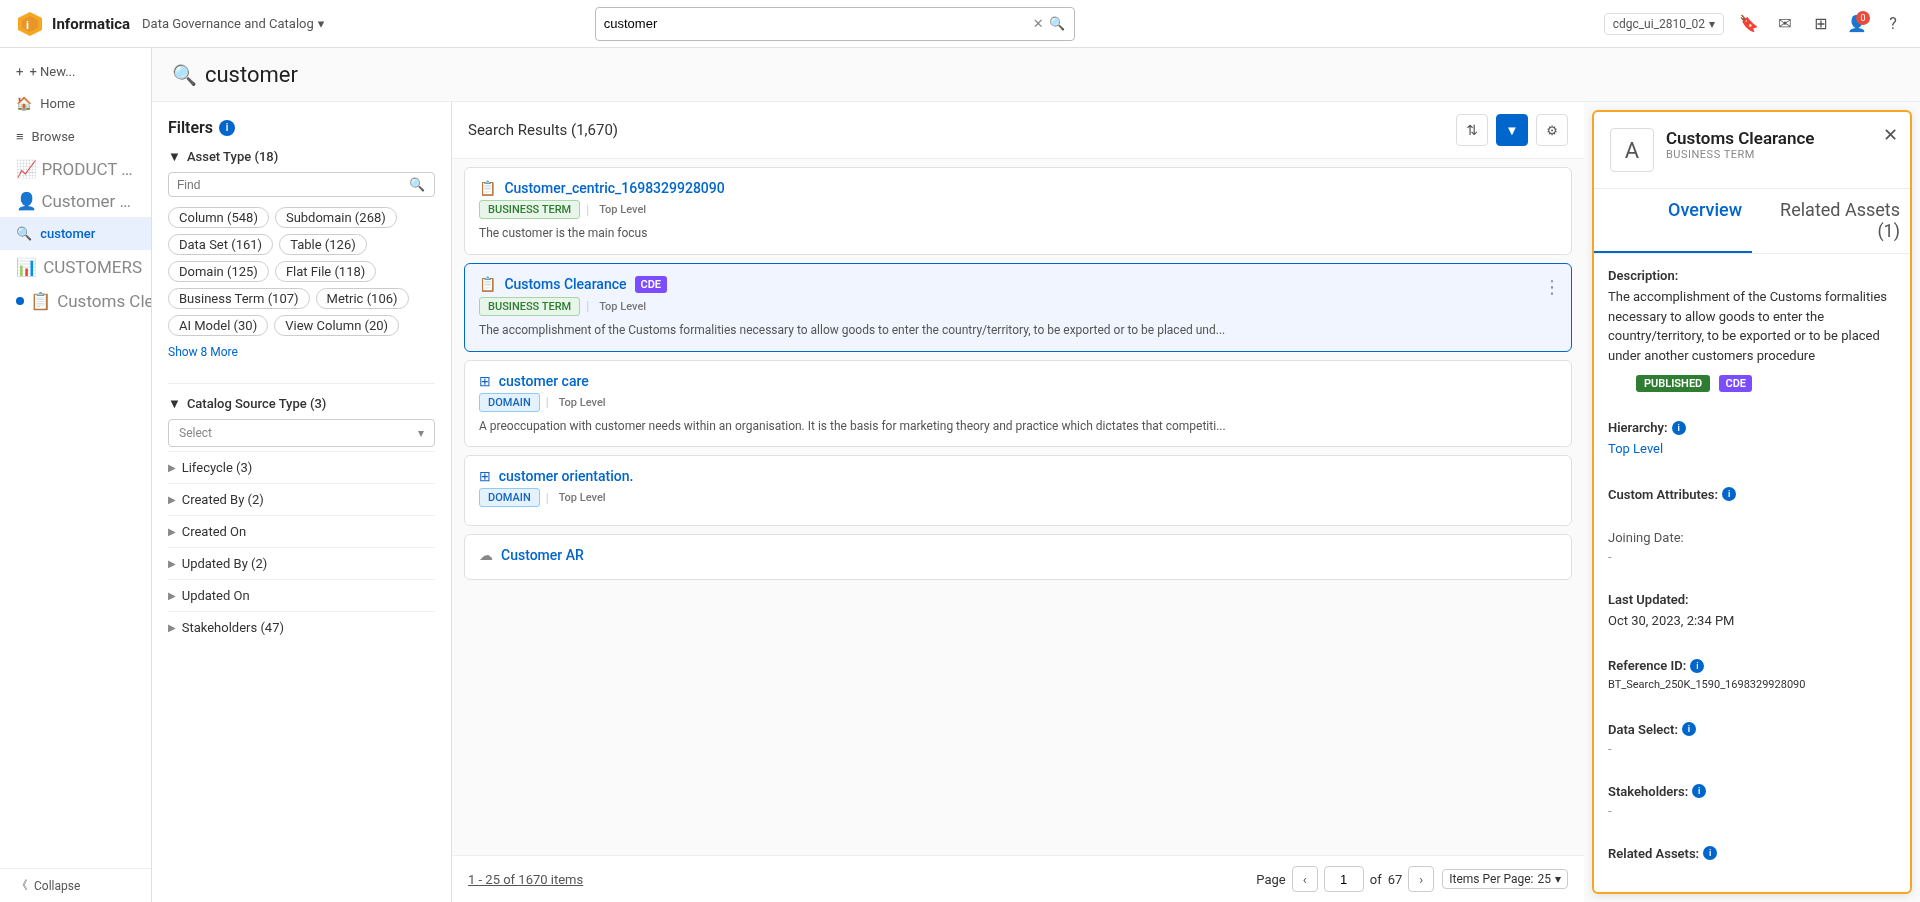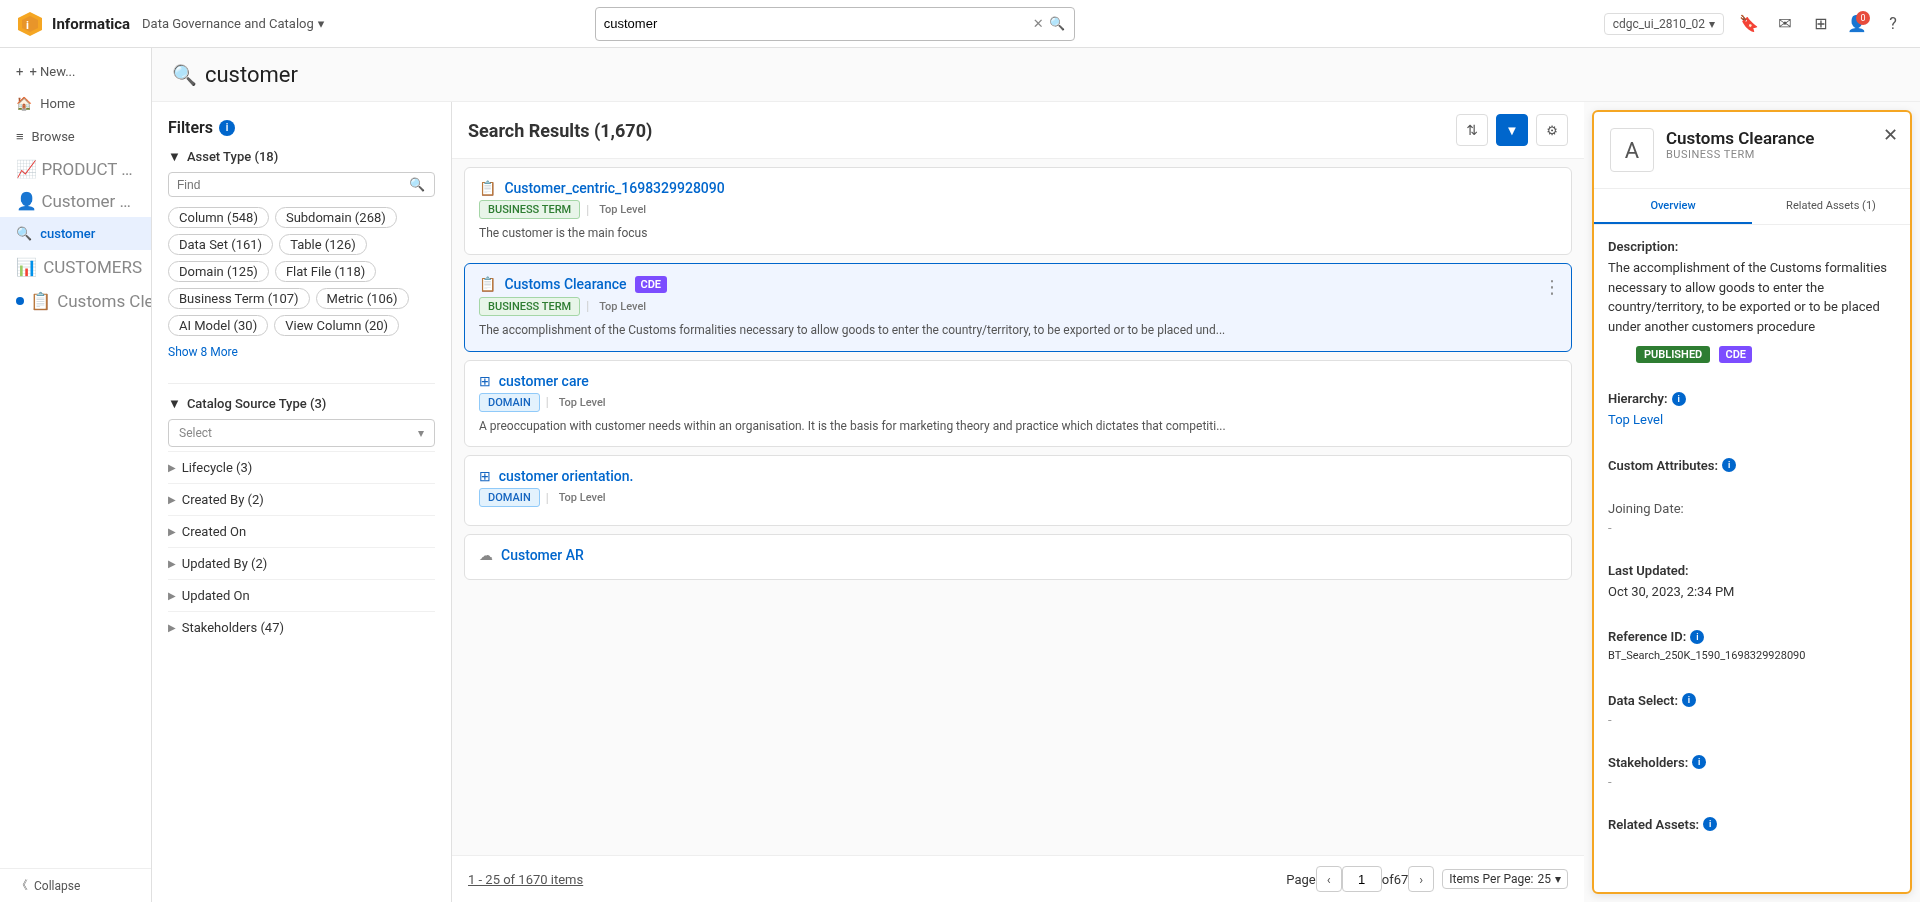--- a/index.html
+++ b/index.html
@@ -53,21 +53,21 @@
     .show-more-link { color: #0066cc; font-size: 12px; cursor: pointer; margin-bottom: 12px; display: inline-block; }
     .filter-section-divider { border: none; border-top: 1px solid #eee; margin: 12px 0; }
     .filter-select-row { display: flex; align-items: center; border: 1px solid #ccc; border-radius: 4px; padding: 6px 10px; cursor: pointer; background: #fff; }
     .filter-select-text { flex: 1; color: #888; font-size: 12px; }
     .filter-collapsible { display: flex; align-items: center; gap: 6px; cursor: pointer; padding: 8px 0; border-top: 1px solid #f0f0f0; font-size: 13px; color: #333; }
     .chevron-right { font-size: 10px; color: #888; }
 
     
     .results-panel { flex: 1; display: flex; flex-direction: column; overflow: hidden; }
     .results-header { display: flex; align-items: center; padding: 12px 16px; border-bottom: 1px solid #eee; background: #fff; gap: 8px; }
-    .results-title { font-size: 18px; font-weight: 700; flex: 1; }
+    .results-title { font-size: 15px; font-weight: 400; flex: 1; }
     .results-action-btn { width: 32px; height: 32px; border: 1px solid #ddd; border-radius: 4px; display: flex; align-items: center; justify-content: center; cursor: pointer; background: #fff; color: #555; }
     .results-action-btn.active { background: #0066cc; color: #fff; border-color: #0066cc; }
     .results-list { flex: 1; overflow-y: auto; padding: 8px 12px; display: flex; flex-direction: column; gap: 8px; }
     .result-card { background: #fff; border: 1px solid #e0e0e0; border-radius: 6px; padding: 12px 14px; cursor: pointer; position: relative; }
     .result-card.selected { border-color: #0066cc; background: #f0f5ff; }
     .result-card-header { display: flex; align-items: center; gap: 8px; margin-bottom: 4px; }
     .result-card-icon { color: #888; font-size: 14px; }
     .result-card-title { color: #0066cc; font-size: 14px; font-weight: 500; text-decoration: none; }
     .result-card-badges { display: flex; align-items: center; gap: 6px; margin-bottom: 6px; flex-wrap: wrap; }
     .badge { padding: 2px 8px; border-radius: 3px; font-size: 11px; font-weight: 500; }
@@ -75,37 +75,37 @@
     .badge-domain { background: #e3f2fd; color: #1565c0; border: 1px solid #90caf9; }
     .badge-level { background: transparent; color: #777; border: none; font-size: 11px; padding: 2px 4px; }
     .badge-cde { background: #7c4dff; color: #fff; border-radius: 3px; padding: 2px 6px; font-size: 11px; font-weight: 600; }
     .badge-separator { color: #ccc; font-size: 12px; }
     .result-card-desc { font-size: 12px; color: #555; line-height: 1.4; white-space: nowrap; overflow: hidden; text-overflow: ellipsis; }
     .result-card-menu { position: absolute; right: 10px; top: 12px; cursor: pointer; color: #888; font-size: 18px; }
 
     
     .pagination { display: flex; align-items: center; padding: 10px 16px; border-top: 1px solid #eee; background: #fff; gap: 8px; font-size: 13px; }
     .pagination-info { color: #555; flex: 1; text-decoration: underline; }
-    .pagination-controls { display: flex; align-items: center; }
+    .pagination-controls { display: flex; align-items: center; gap: 6px; }
     .page-btn { width: 26px; height: 26px; border: 1px solid #ccc; border-radius: 4px; display: flex; align-items: center; justify-content: center; cursor: pointer; background: #fff; color: #555; }
     .page-input { width: 40px; height: 26px; border: 1px solid #ccc; border-radius: 4px; text-align: center; font-size: 13px; outline: none; }
     .per-page-select { display: flex; align-items: center; border: 1px solid #ccc; border-radius: 4px; padding: 2px 6px; gap: 4px; cursor: pointer; font-size: 12px; }
 
     
     .detail-panel {
       width: 320px; background: #fff; border: 2.5px solid #f5a623; border-radius: 6px;
       overflow: hidden; display: flex; flex-direction: column; margin: 8px; box-shadow: 0 2px 8px rgba(0,0,0,0.1);
     }
     .detail-header { padding: 16px; border-bottom: 1px solid #eee; position: relative; display: flex; align-items: flex-start; gap: 12px; }
     .detail-header-icon { width: 44px; height: 44px; border: 1px solid #ddd; border-radius: 4px; display: flex; align-items: center; justify-content: center; font-size: 22px; color: #555; flex-shrink: 0; }
     .detail-header-info { flex: 1; }
     .detail-title { font-size: 17px; font-weight: 600; color: #222; }
     .detail-subtitle { font-size: 11px; color: #888; letter-spacing: 0.5px; }
     .detail-tabs { display: flex; border-bottom: 1px solid #eee; }
-    .detail-tab { flex: 1; text-align: center; padding: 10px; font-size: 11px; cursor: pointer; color: #555; border-bottom: 2px solid transparent; }
+    .detail-tab { flex: 1; text-align: right; padding: 10px; font-size: 18px; cursor: pointer; color: #555; border-bottom: 2px solid transparent; }
     .detail-tab.active { color: #0066cc; border-bottom-color: #0066cc; font-weight: 500; }
     .detail-content { flex: 1; overflow-y: auto; padding: 14px; font-size: 13px; }
     .detail-field-label { font-weight: 600; color: #333; margin-bottom: 4px; margin-top: 28px; display: flex; align-items: center; gap: 4px; }
     .detail-field-label:first-child { margin-top: 0; }
     .detail-field-value { color: #333; line-height: 1.5; }
     .detail-field-value.link { color: #0066cc; }
     .detail-field-empty { color: #999; }
     .badge-published { background: #2e7d32; color: #fff; border-radius: 3px; padding: 2px 8px; font-size: 11px; font-weight: 600; margin-right: 6px; display: inline-block; }
     .badge-cde-sm { background: #7c4dff; color: #fff; border-radius: 3px; padding: 2px 6px; font-size: 11px; font-weight: 600; display: inline-block; }
 

